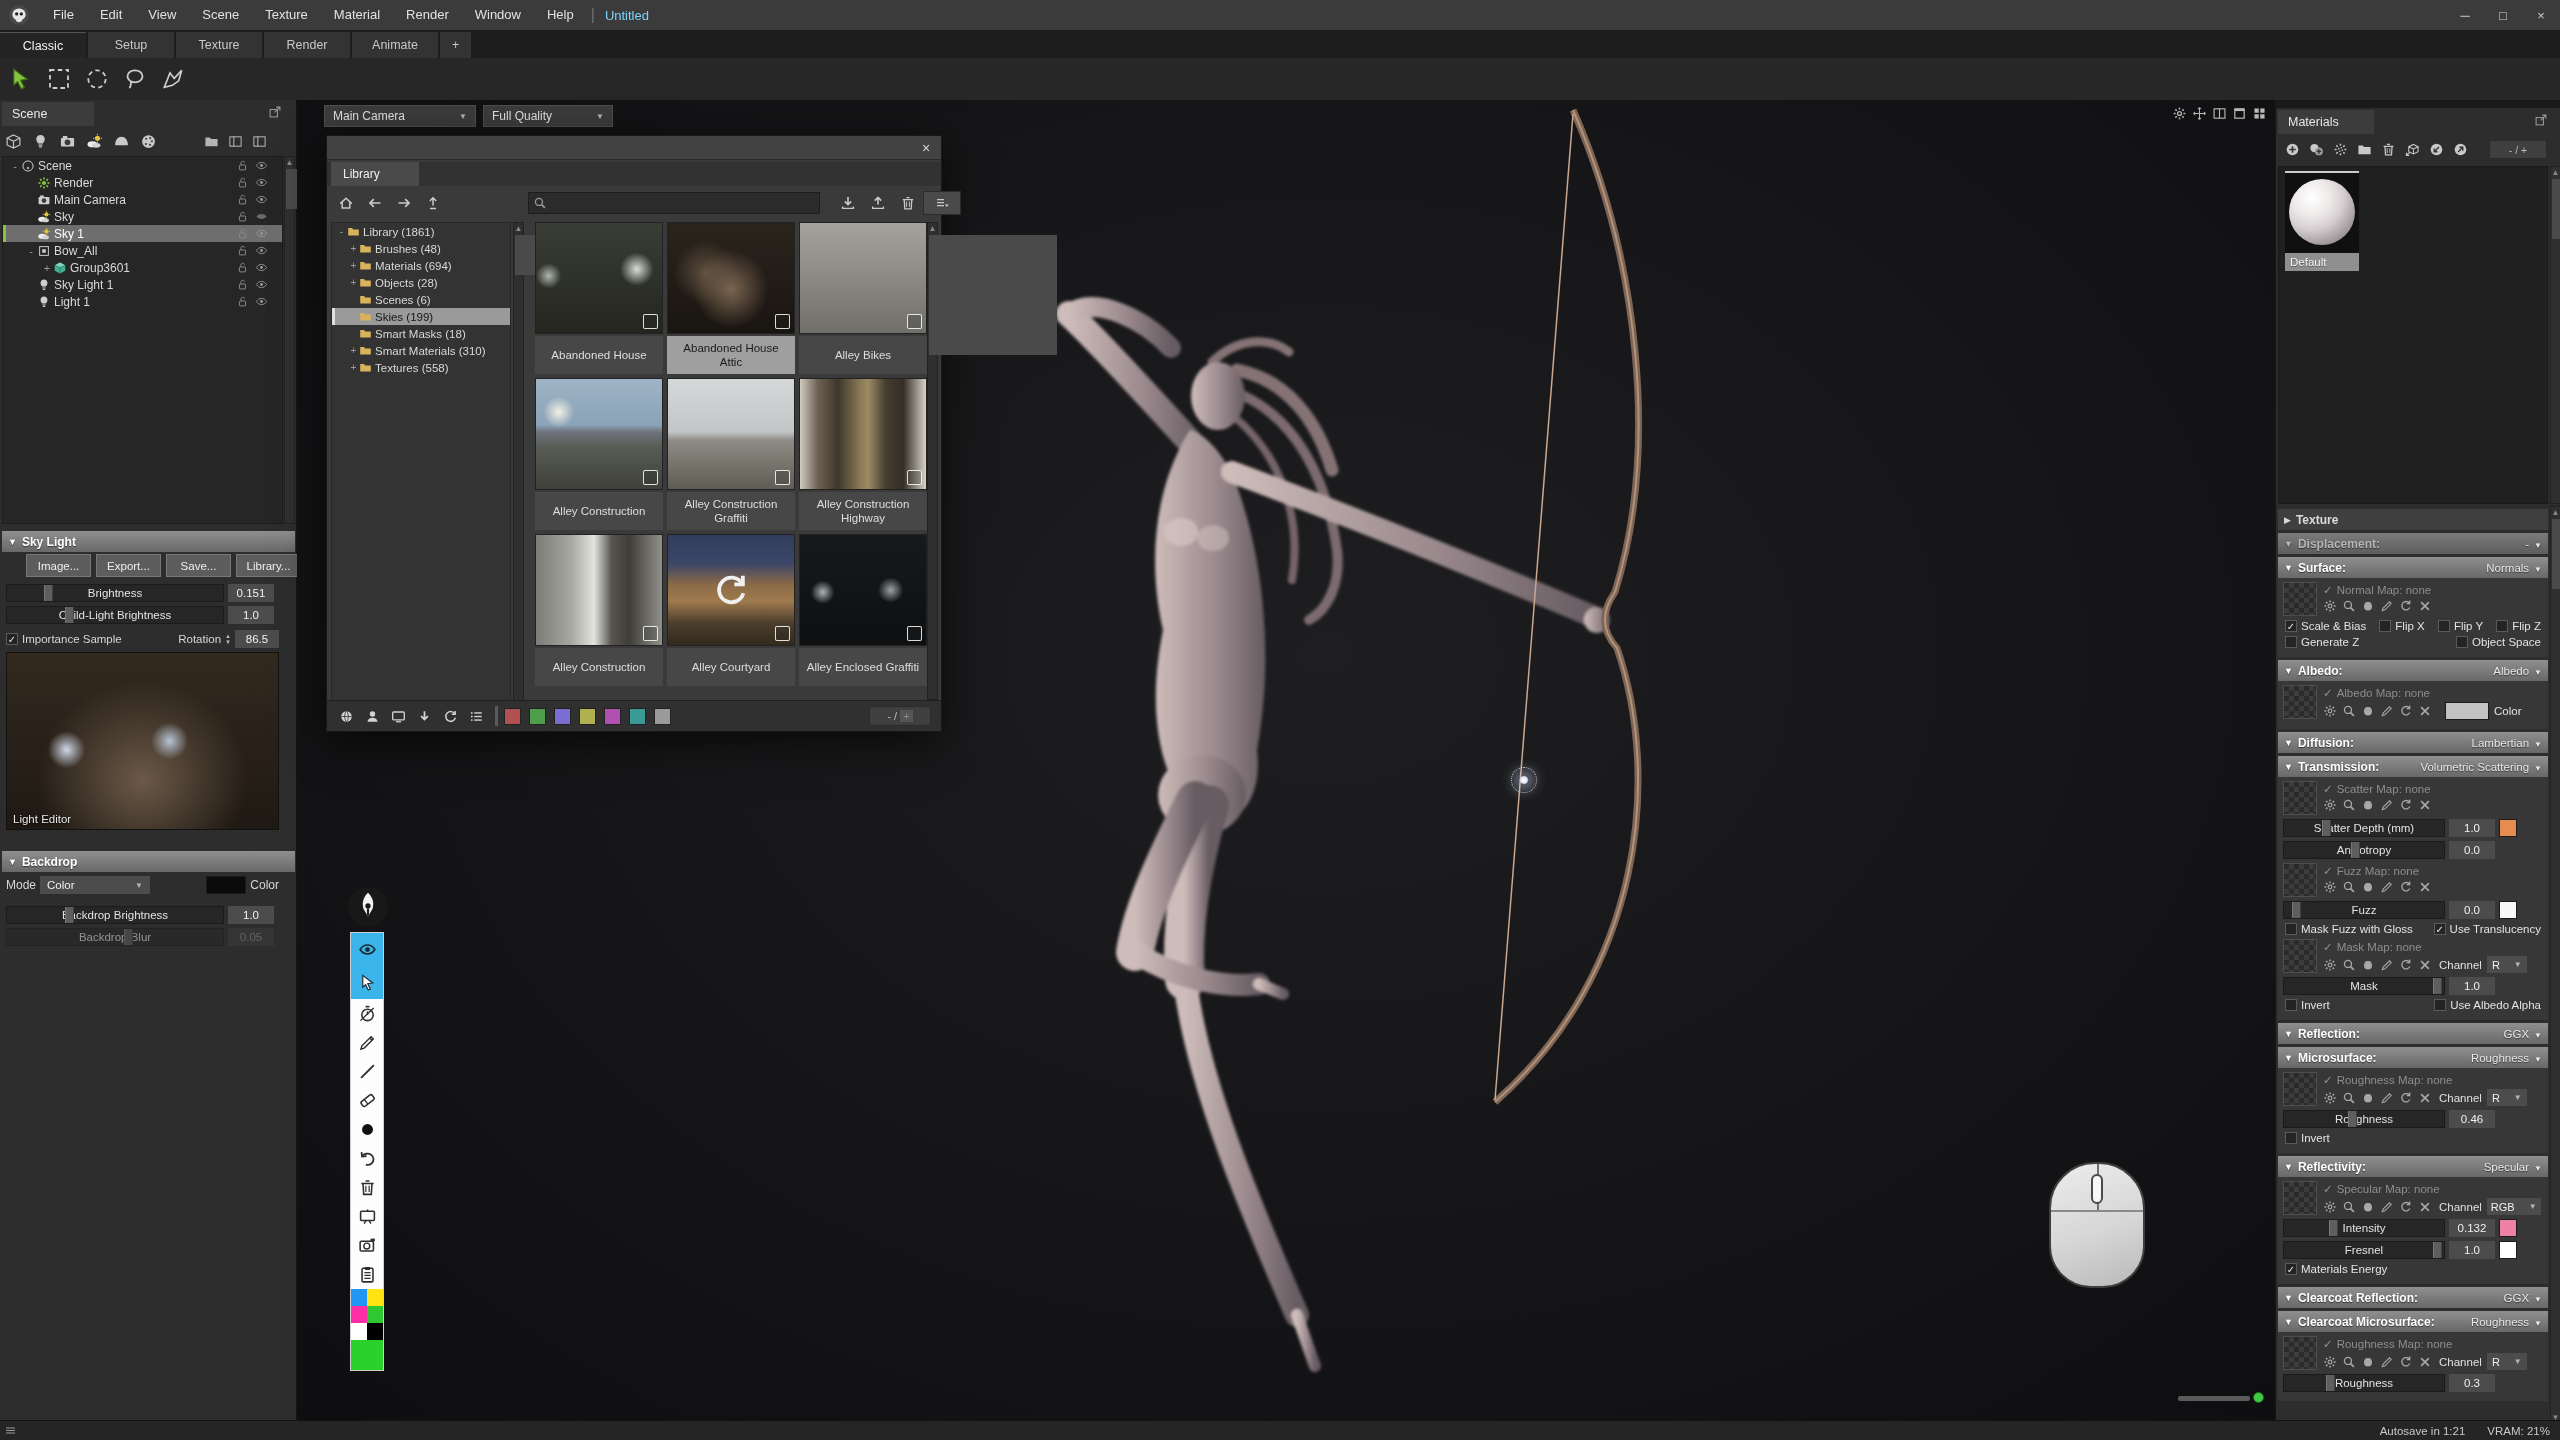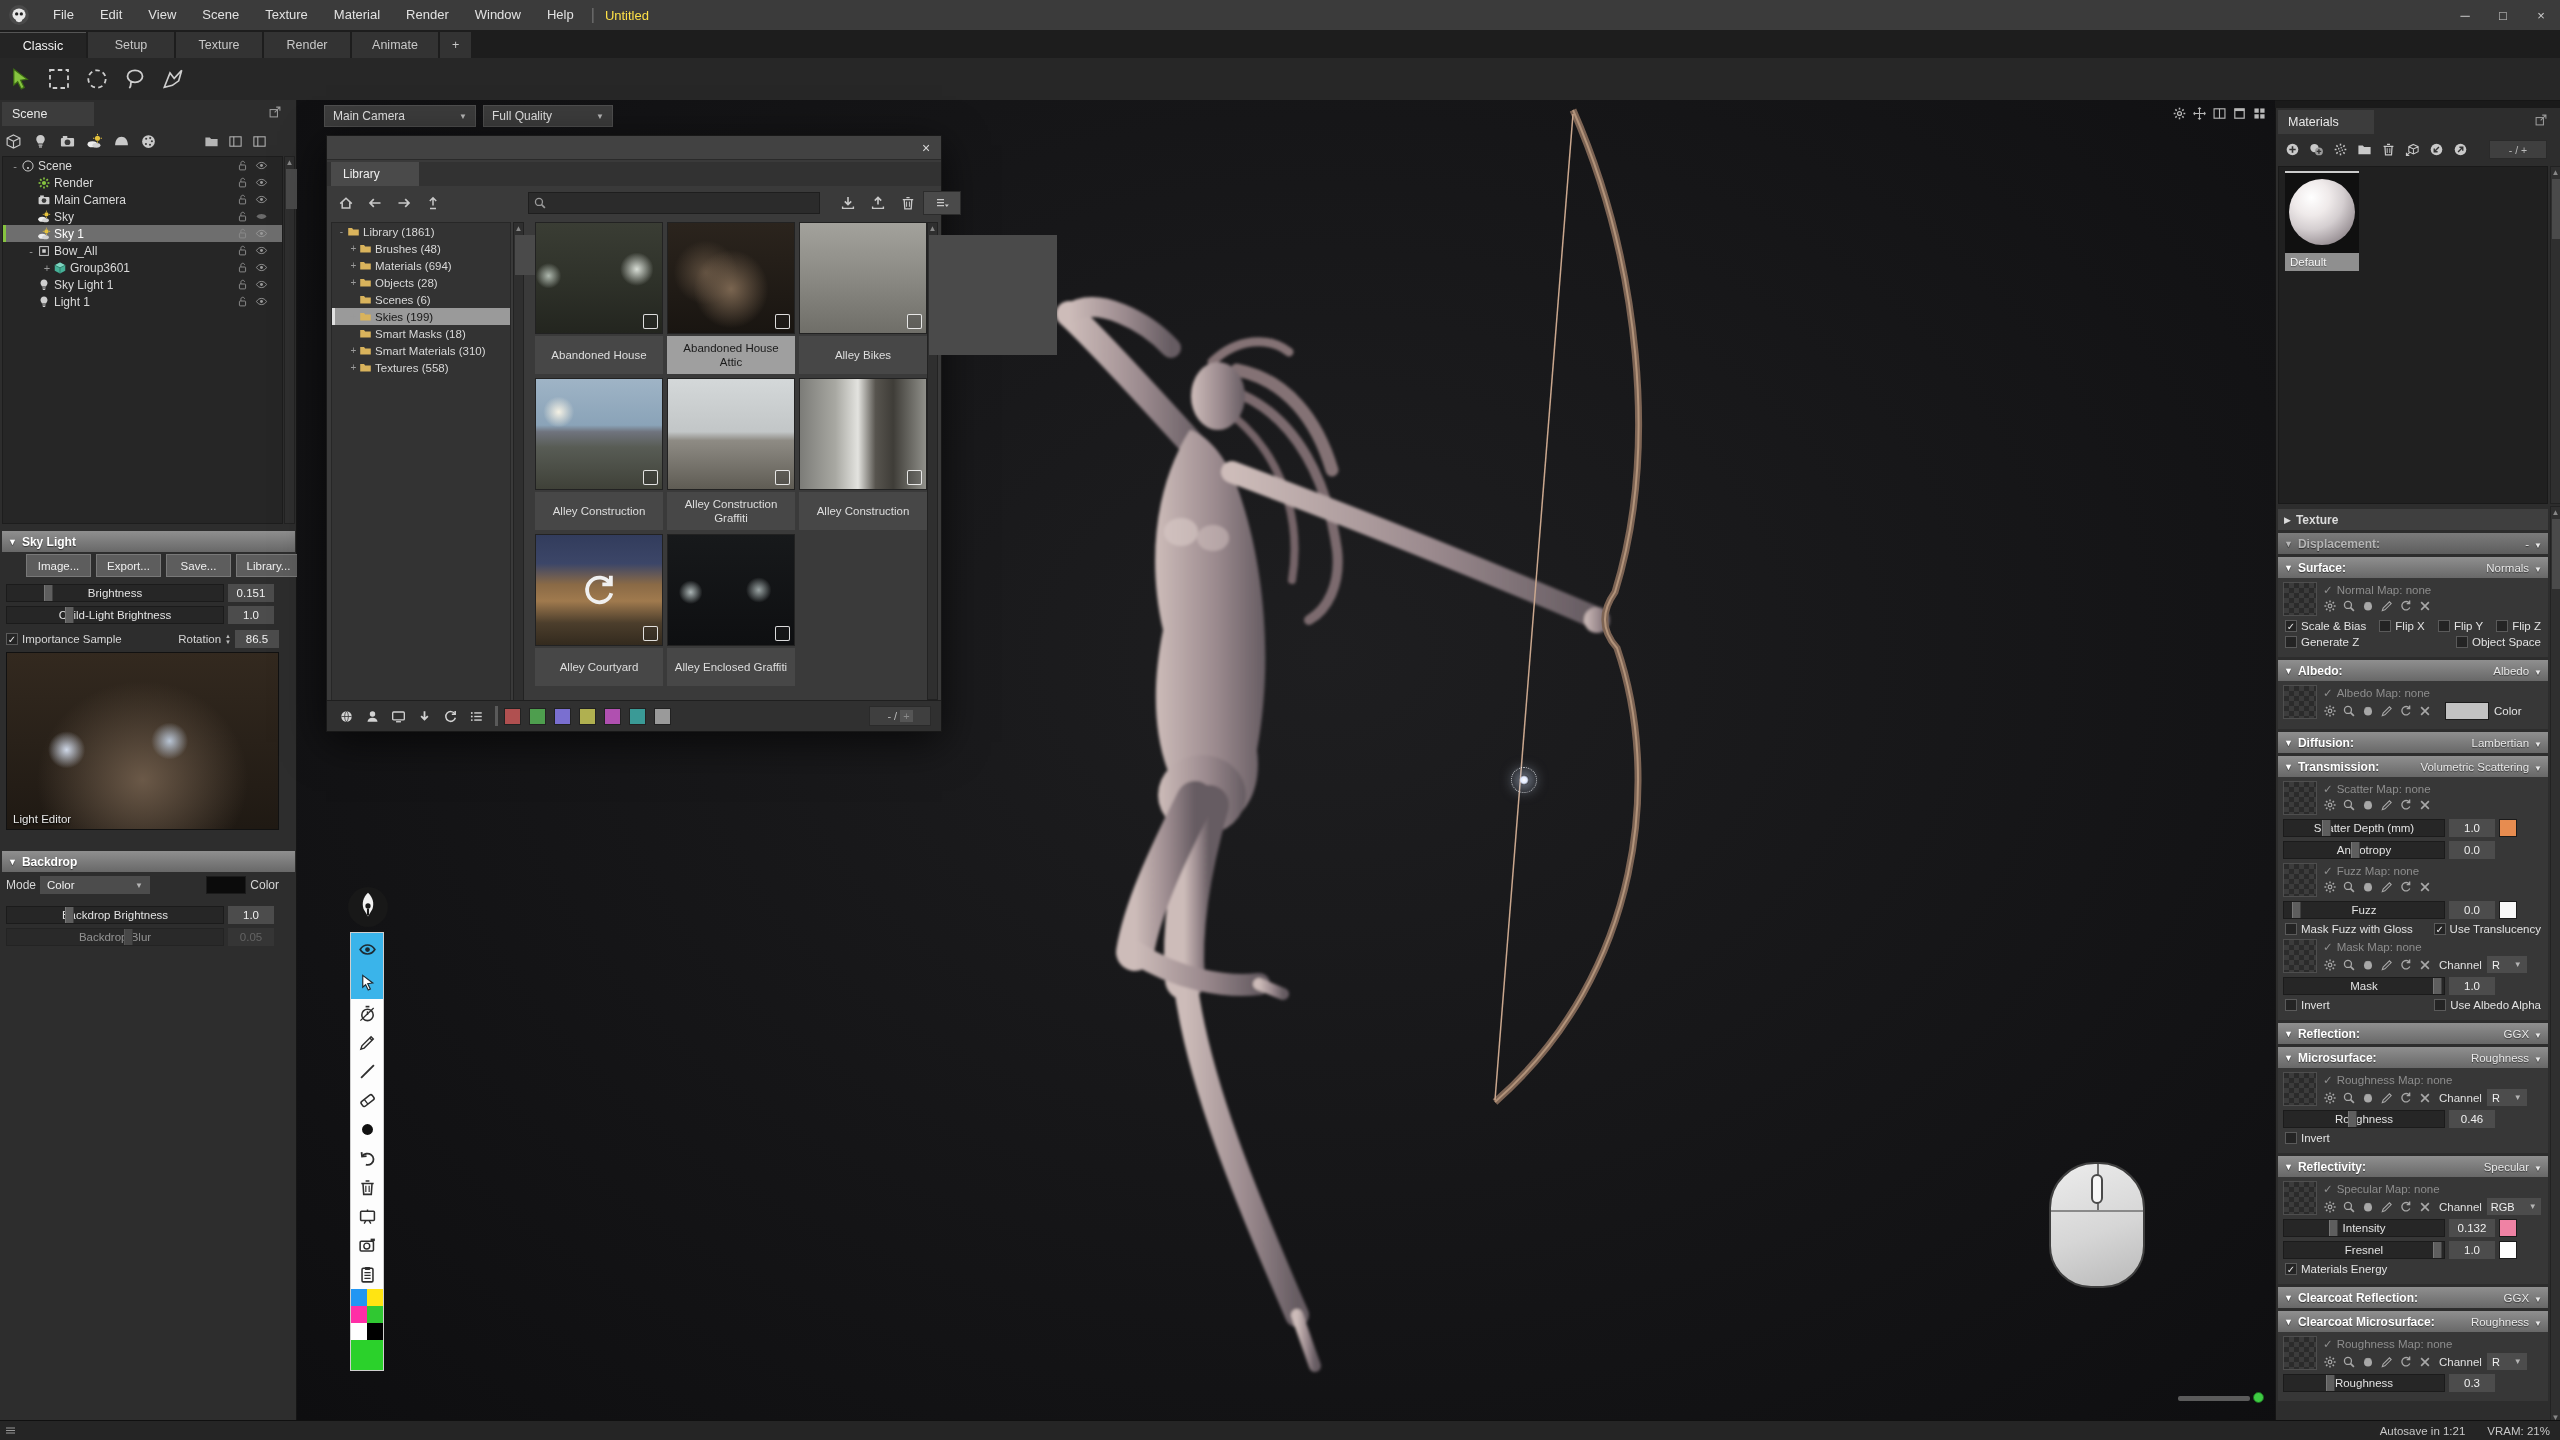--- a/index.html
+++ b/index.html
@@ -5,21 +5,21 @@
   html,body{margin:0;padding:0;width:2560px;height:1440px;overflow:hidden;background:#1a1a1a;
     font-family:"Liberation Sans","DejaVu Sans",sans-serif;color:#d6d6d6;-webkit-font-smoothing:antialiased;}
   .abs{position:absolute;}
   .ic{display:inline-flex;align-items:center;justify-content:center;}
 
   
   #menubar{left:0;top:0;width:2560px;height:30px;background:#3b3b3b;border-bottom:1px solid #242424;display:flex;align-items:center;}
   #menubar .logo{margin:0 10px 0 8px;}
   .menu-item{padding:0 13px;font-size:13px;color:#e2e2e2;line-height:30px;cursor:default;}
   .menu-sep{color:#707070;padding:0 4px;}
-  .doc-title{color:#fde047;font-size:13px;padding-left:6px;}
+  .doc-title{color:#7dd3fc;font-size:13px;padding-left:6px;}
   #win-controls{margin-left:auto;display:flex;height:30px;}
   .win-btn{width:38px;height:30px;display:flex;align-items:center;justify-content:center;color:#cfcfcf;font-size:13px;}
 
   
   #tabbar{left:0;top:30px;width:2560px;height:28px;background:#1d1d1d;display:flex;align-items:flex-end;}
   .wtab{height:26px;min-width:86px;padding:0 12px;margin-right:2px;background:#333333;color:#c8c8c8;
     font-size:12.5px;display:flex;align-items:center;justify-content:center;box-sizing:border-box;}
   .wtab.active{background:#242424;color:#f2f2f2;border-top:1px solid #555;}
   .wtab.small{min-width:30px;}
 
@@ -1006,20 +1006,26 @@
         </div>
         <div class="cap">Alley Construction</div>
       </div>
       <div class="thumb">
         <div class="img" style="background: linear-gradient(rgb(212, 216, 217) 0%, rgb(194, 198, 199) 48%, rgb(142, 139, 132) 56%, rgb(95, 92, 84) 100%);">
           <div class="chk"></div>
         </div>
         <div class="cap">Alley Construction Graffiti</div>
       </div>
       <div class="thumb">
+        <div class="img" style="background: linear-gradient(90deg, rgb(207, 204, 194) 0%, rgb(111, 98, 84) 14%, rgb(63, 54, 44) 30%, rgb(138, 122, 85) 48%, rgb(156, 140, 100) 54%, rgb(70, 60, 48) 68%, rgb(53, 46, 38) 82%, rgb(216, 212, 200) 100%);">
+          <div class="chk"></div>
+        </div>
+        <div class="cap">Alley Construction Highway</div>
+      </div>
+      <div class="thumb">
         <div class="img" style="background: linear-gradient(90deg, rgb(124, 124, 120) 0%, rgb(168, 168, 162) 28%, rgb(227, 227, 223) 46%, rgb(87, 84, 78) 60%, rgb(63, 61, 56) 74%, rgb(144, 144, 138) 100%);">
           <div class="chk"></div>
         </div>
         <div class="cap">Alley Construction</div>
       </div>
       <div class="thumb">
         <div class="img" style="background: linear-gradient(rgb(50, 60, 92) 0%, rgb(60, 70, 104) 26%, rgb(138, 106, 70) 45%, rgb(160, 122, 78) 60%, rgb(76, 62, 44) 80%, rgb(51, 42, 30) 100%);">
           <div class="loading ic">
             <svg width="38" height="38" viewBox="0 0 16 16">
               <path d="M12.6 5.2 A5.2 5.2 0 1 0 13.2 9.4" fill="none" stroke="#f0f0f0" stroke-width="1.6"></path>

